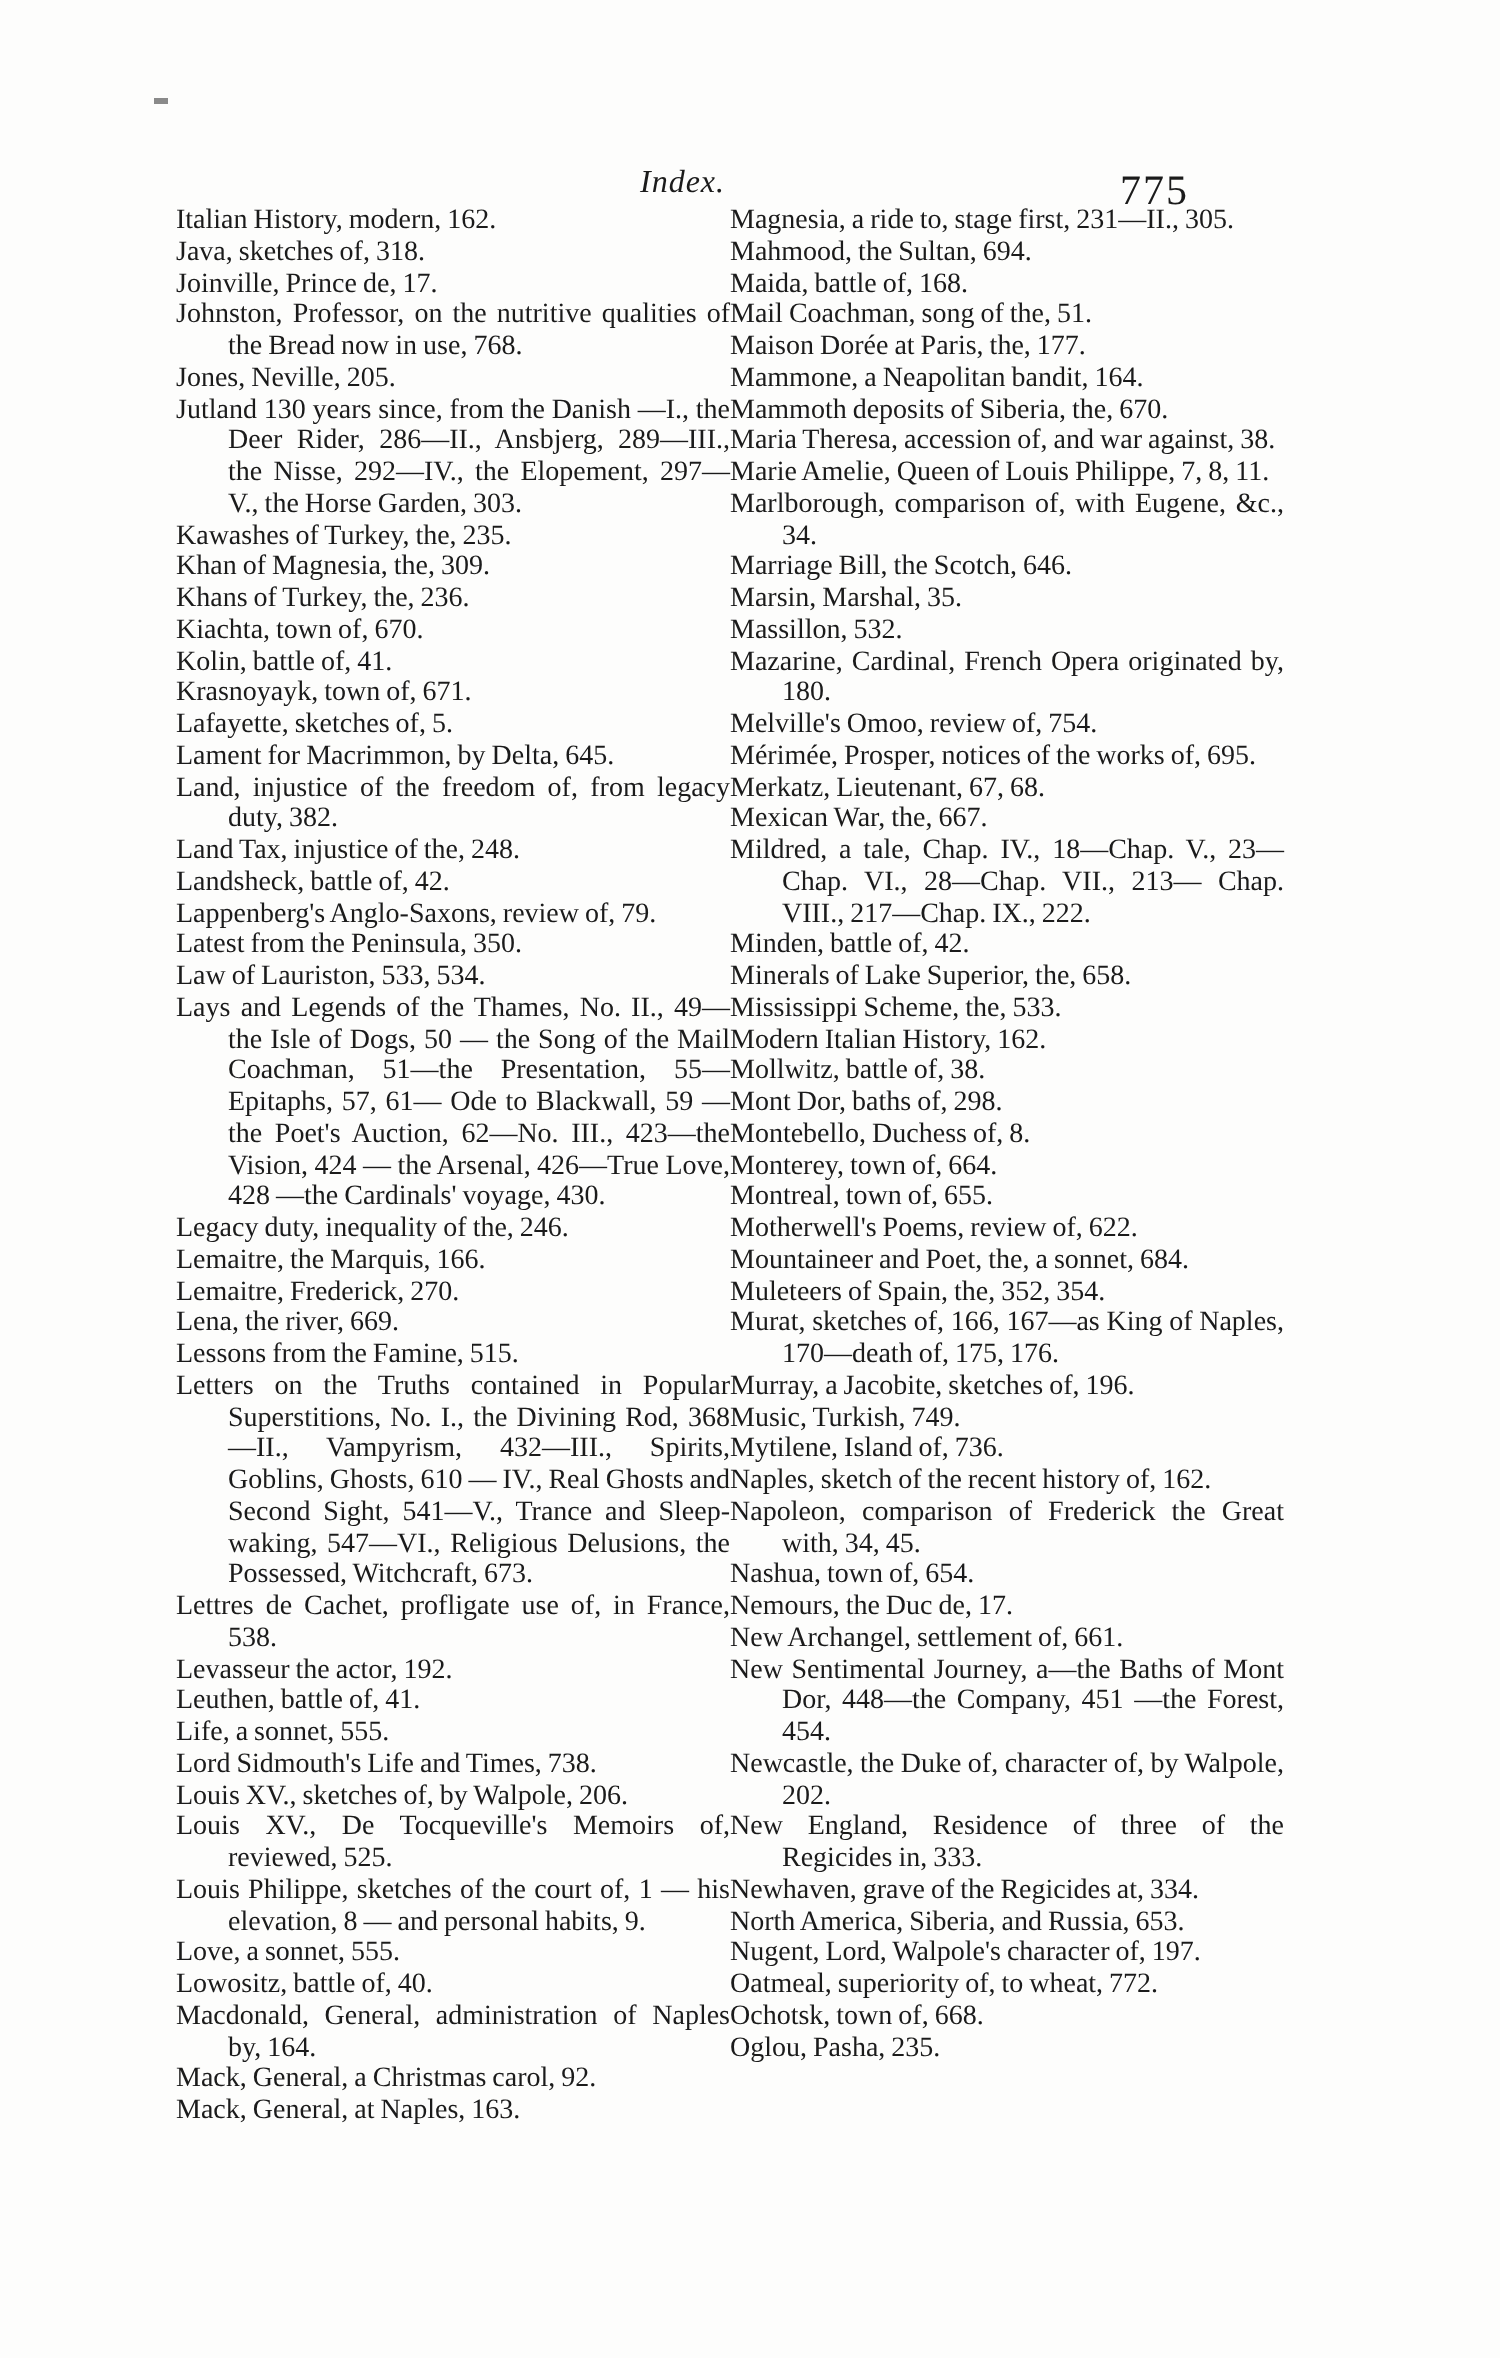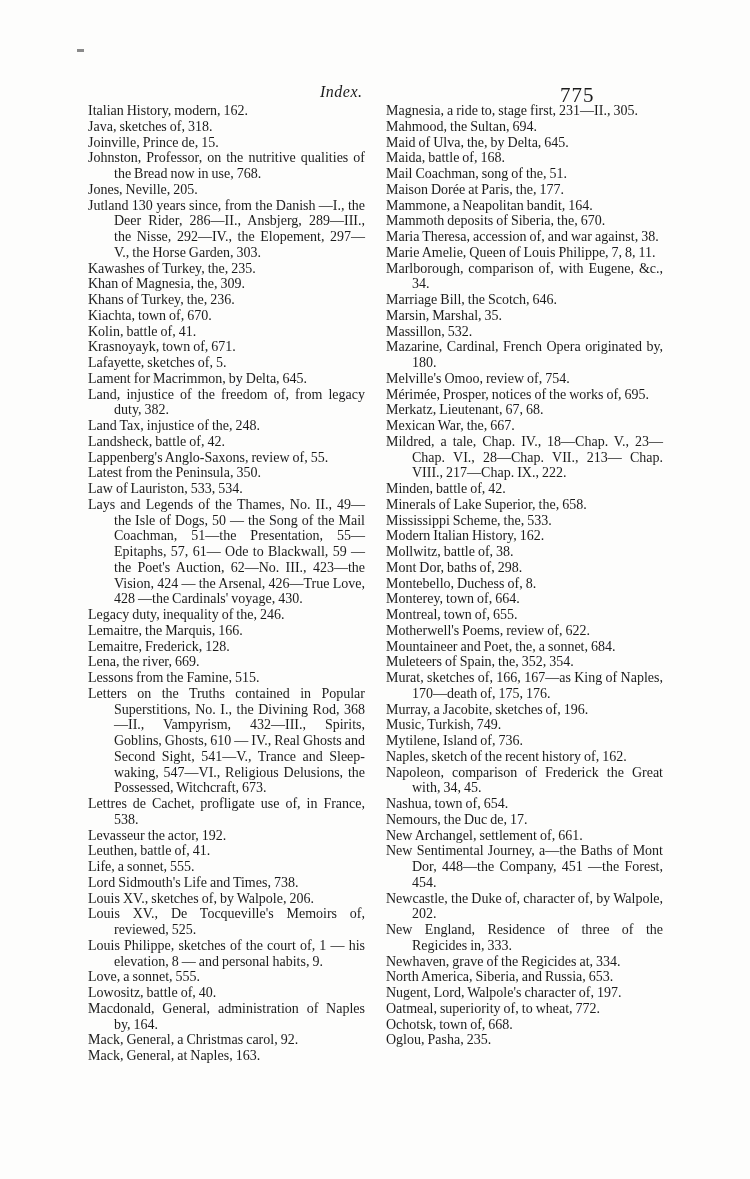--- a/index.html
+++ b/index.html
@@ -46,21 +46,20 @@
     top: 0;
     font-size: 21px;
     letter-spacing: 1px;
   }
   .columns {
     position: absolute;
     top: 103px;
     left: 88px;
     width: 576px;
     display: flex;
-    gap: 21px;
   }
   .col {
     width: 277px;
     flex: 0 0 277px;
   }
   .entry {
     margin: 0;
     font-size: 14px;
     line-height: 15.75px;
     text-align: justify;
@@ -78,63 +77,62 @@
 
   <div class="running-head">
     <span class="head-title">Index.</span>
     <span class="head-pagenum">775</span>
   </div>
 
   <div class="columns">
     <div class="col">
         <p class="entry">Italian History, modern, 162.</p>
         <p class="entry">Java, sketches of, 318.</p>
-        <p class="entry">Joinville, Prince de, 15.</p>
+        <p class="entry">Joinville, Prince de, 17.</p>
         <p class="entry">Johnston, Professor, on the nutritive qualities of the Bread now in use, 768.</p>
         <p class="entry">Jones, Neville, 205.</p>
         <p class="entry">Jutland 130 years since, from the Danish —I., the Deer Rider, 286—II., Ansbjerg, 289—III., the Nisse, 292—IV., the Elopement, 297—V., the Horse Garden, 303.</p>
         <p class="entry">Kawashes of Turkey, the, 235.</p>
         <p class="entry">Khan of Magnesia, the, 309.</p>
         <p class="entry">Khans of Turkey, the, 236.</p>
         <p class="entry">Kiachta, town of, 670.</p>
         <p class="entry">Kolin, battle of, 41.</p>
         <p class="entry">Krasnoyayk, town of, 671.</p>
         <p class="entry">Lafayette, sketches of, 5.</p>
         <p class="entry">Lament for Macrimmon, by Delta, 645.</p>
         <p class="entry">Land, injustice of the freedom of, from legacy duty, 382.</p>
         <p class="entry">Land Tax, injustice of the, 248.</p>
         <p class="entry">Landsheck, battle of, 42.</p>
-        <p class="entry">Lappenberg's Anglo-Saxons, review of, 55.</p>
+        <p class="entry">Lappenberg's Anglo-Saxons, review of, 79.</p>
         <p class="entry">Latest from the Peninsula, 350.</p>
         <p class="entry">Law of Lauriston, 533, 534.</p>
         <p class="entry">Lays and Legends of the Thames, No. II., 49—the Isle of Dogs, 50 — the Song of the Mail Coachman, 51—the Presentation, 55—Epitaphs, 57, 61— Ode to Blackwall, 59 — the Poet's Auction, 62—No. III., 423—the Vision, 424 — the Arsenal, 426—True Love, 428 —the Cardinals' voyage, 430.</p>
         <p class="entry">Legacy duty, inequality of the, 246.</p>
         <p class="entry">Lemaitre, the Marquis, 166.</p>
-        <p class="entry">Lemaitre, Frederick, 128.</p>
+        <p class="entry">Lemaitre, Frederick, 270.</p>
         <p class="entry">Lena, the river, 669.</p>
         <p class="entry">Lessons from the Famine, 515.</p>
         <p class="entry">Letters on the Truths contained in Popular Superstitions, No. I., the Divining Rod, 368—II., Vampyrism, 432—III., Spirits, Goblins, Ghosts, 610 — IV., Real Ghosts and Second Sight, 541—V., Trance and Sleep-waking, 547—VI., Religious Delusions, the Possessed, Witchcraft, 673.</p>
         <p class="entry">Lettres de Cachet, profligate use of, in France, 538.</p>
         <p class="entry">Levasseur the actor, 192.</p>
         <p class="entry">Leuthen, battle of, 41.</p>
         <p class="entry">Life, a sonnet, 555.</p>
         <p class="entry">Lord Sidmouth's Life and Times, 738.</p>
         <p class="entry">Louis XV., sketches of, by Walpole, 206.</p>
         <p class="entry">Louis XV., De Tocqueville's Memoirs of, reviewed, 525.</p>
         <p class="entry">Louis Philippe, sketches of the court of, 1 — his elevation, 8 — and personal habits, 9.</p>
         <p class="entry">Love, a sonnet, 555.</p>
         <p class="entry">Lowositz, battle of, 40.</p>
         <p class="entry">Macdonald, General, administration of Naples by, 164.</p>
         <p class="entry">Mack, General, a Christmas carol, 92.</p>
         <p class="entry">Mack, General, at Naples, 163.</p>
       </div>
     <div class="col">
         <p class="entry">Magnesia, a ride to, stage first, 231—II., 305.</p>
         <p class="entry">Mahmood, the Sultan, 694.</p>
-        <p class="entry">Maid of Ulva, the, by Delta, 645.</p>
         <p class="entry">Maida, battle of, 168.</p>
         <p class="entry">Mail Coachman, song of the, 51.</p>
         <p class="entry">Maison Dorée at Paris, the, 177.</p>
         <p class="entry">Mammone, a Neapolitan bandit, 164.</p>
         <p class="entry">Mammoth deposits of Siberia, the, 670.</p>
         <p class="entry">Maria Theresa, accession of, and war against, 38.</p>
         <p class="entry">Marie Amelie, Queen of Louis Philippe, 7, 8, 11.</p>
         <p class="entry">Marlborough, comparison of, with Eugene, &amp;c., 34.</p>
         <p class="entry">Marriage Bill, the Scotch, 646.</p>
         <p class="entry">Marsin, Marshal, 35.</p>

